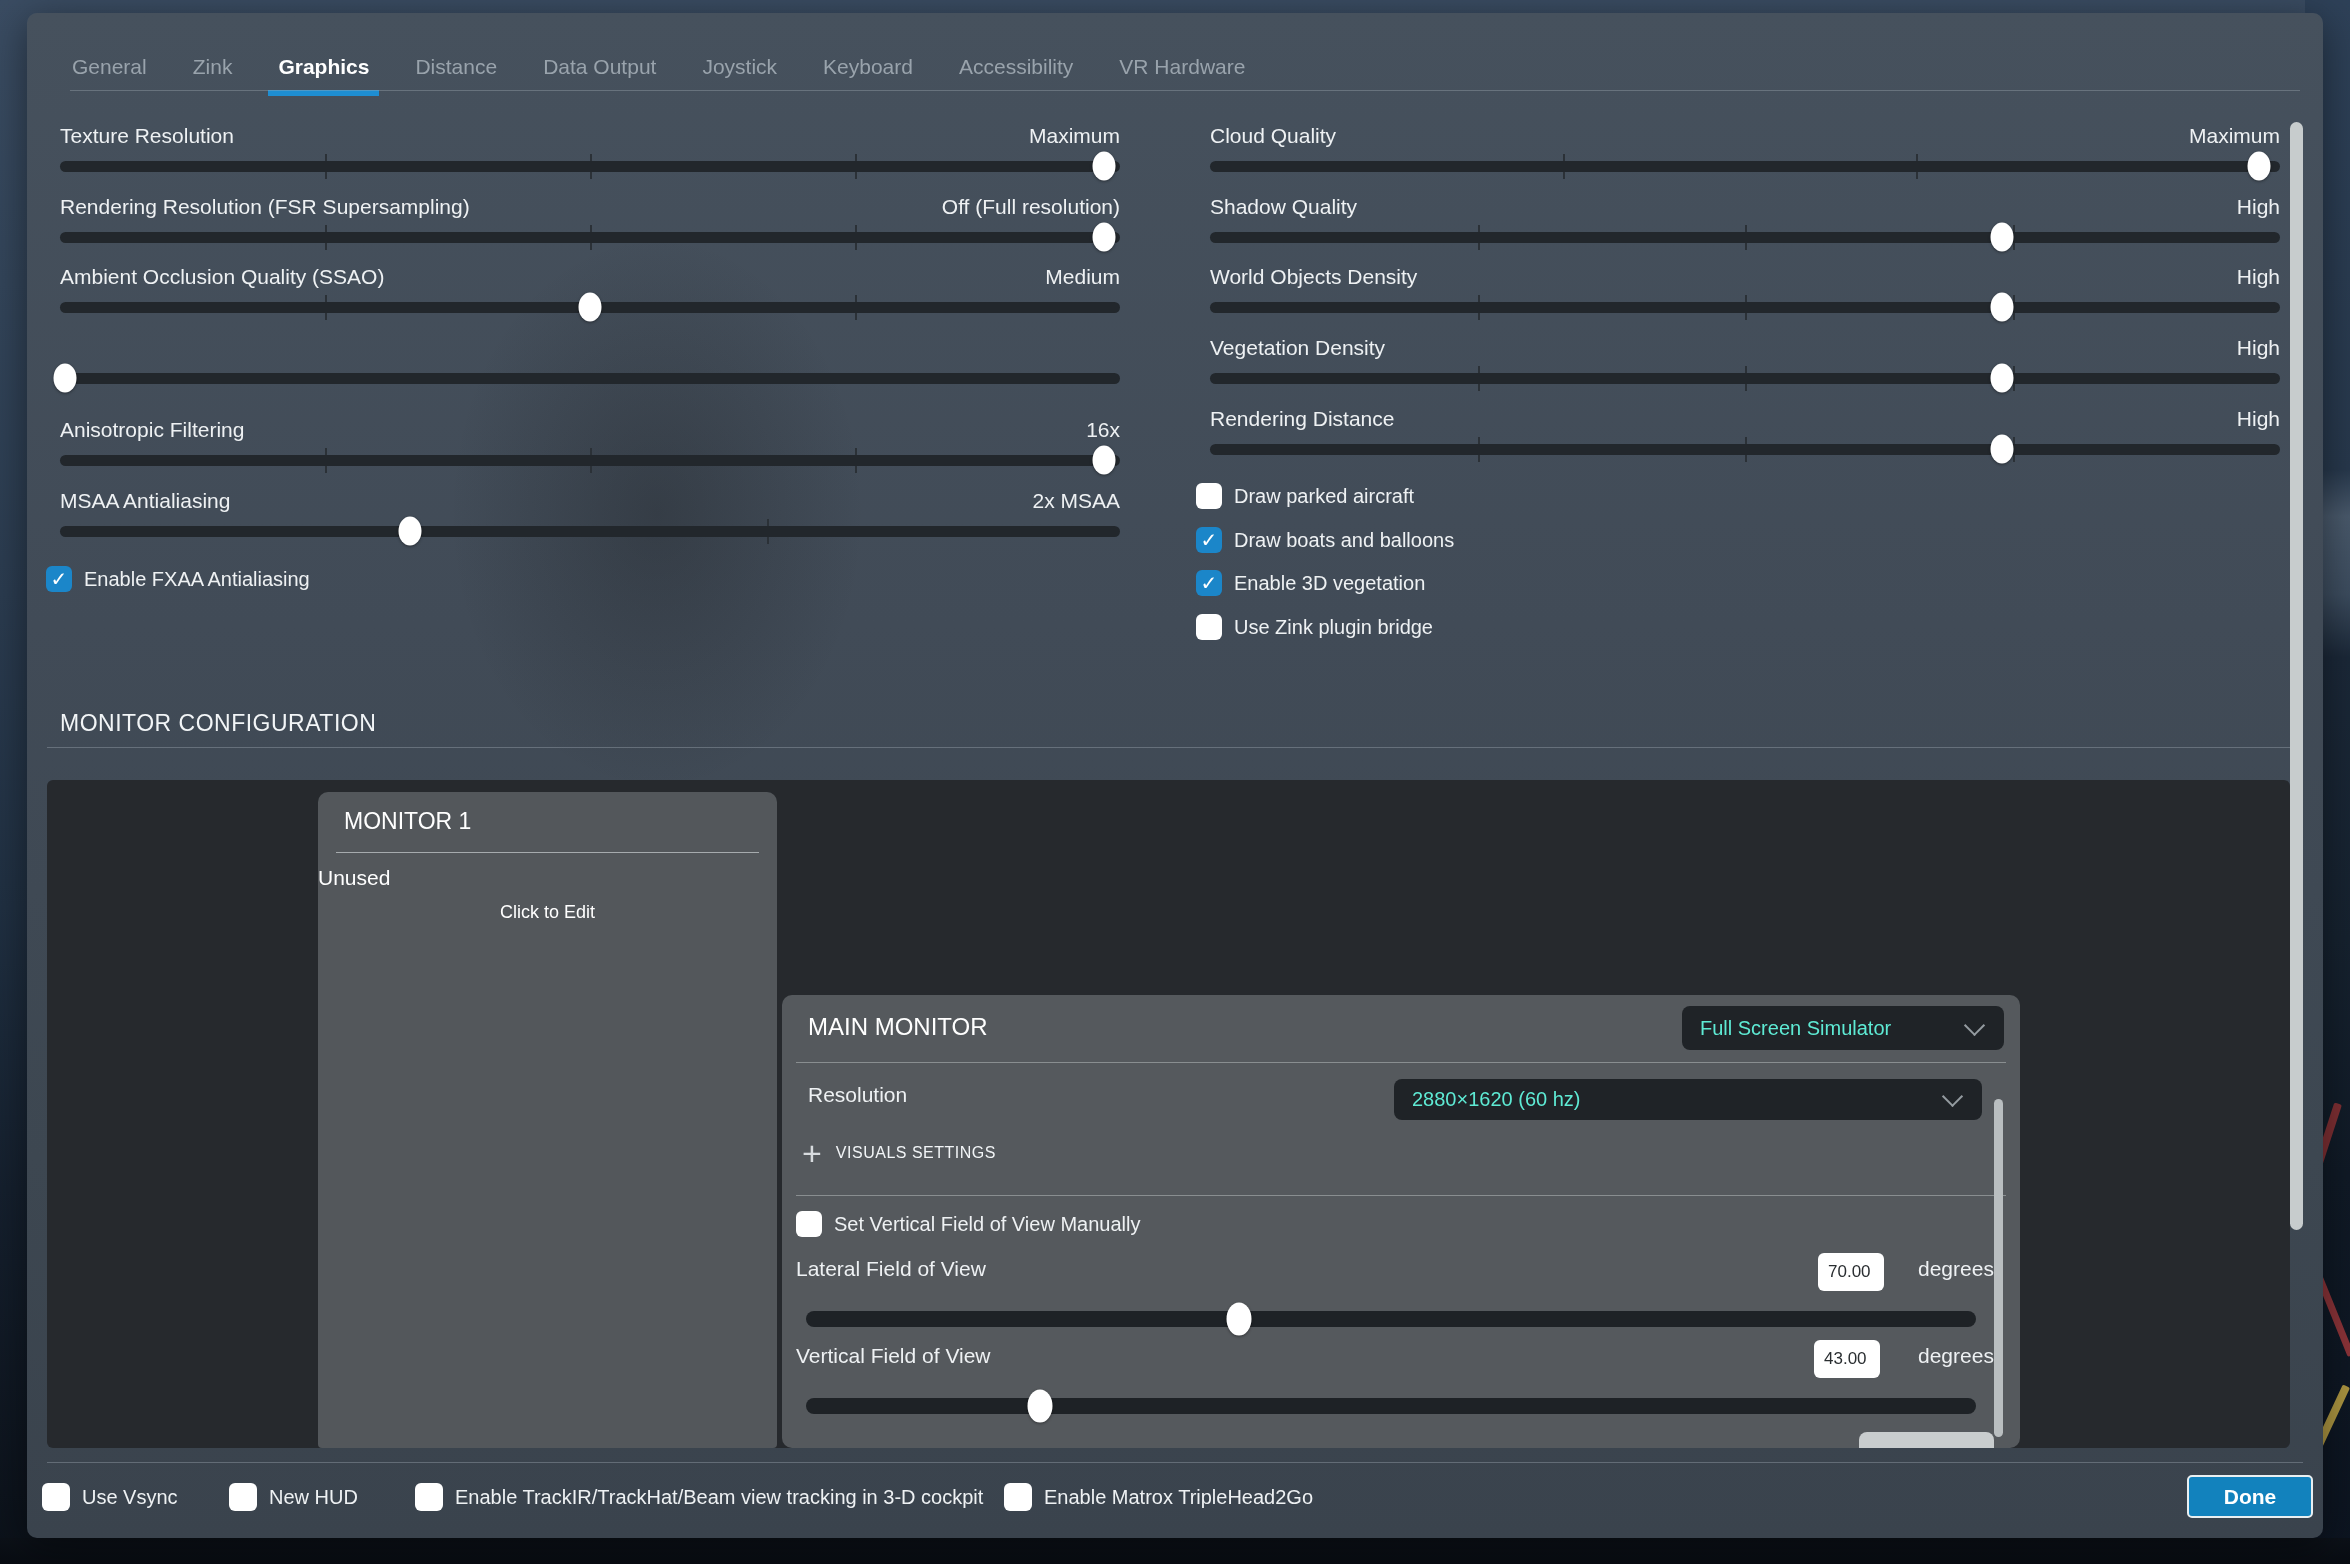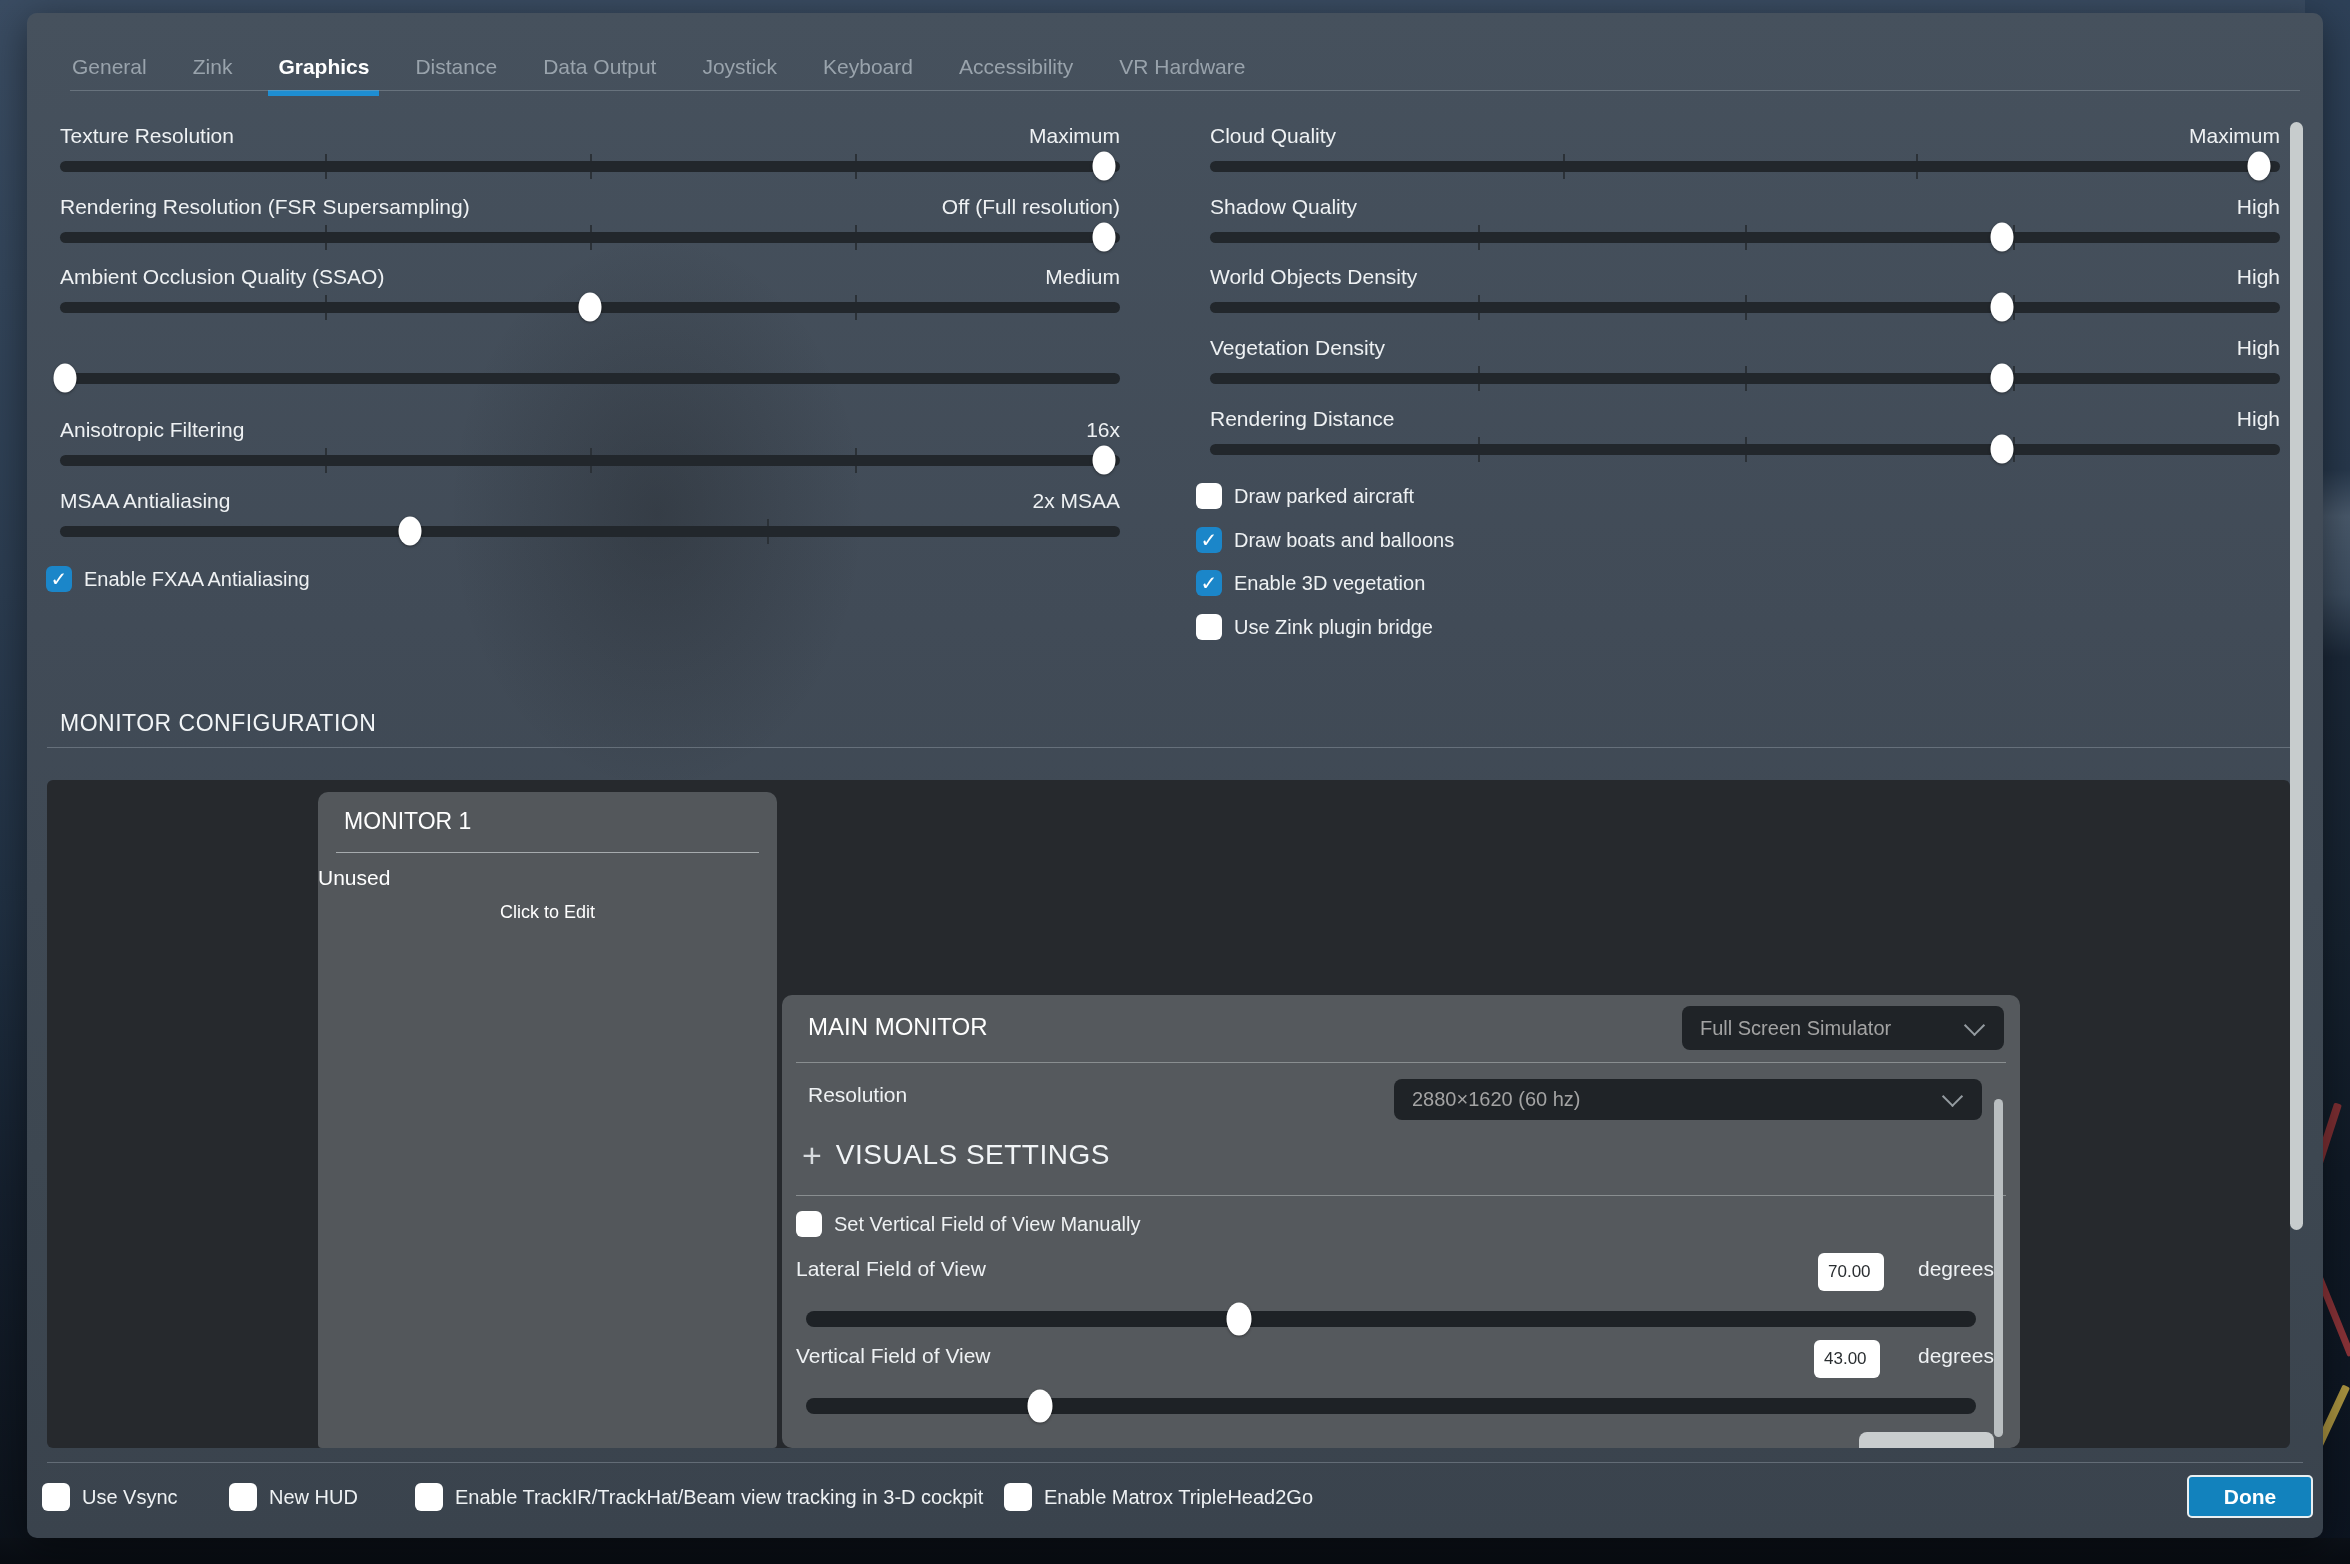--- a/index.html
+++ b/index.html
@@ -49,29 +49,29 @@
   .dark-panel{position:absolute;left:20px;top:767px;width:2243px;height:668px;background:#26292d;border-radius:6px;}
   .monitor-card{position:absolute;left:271px;top:12px;width:459px;height:656px;background:#53575b;border-radius:10px 10px 4px 4px;}
   .monitor-card .mc-title{position:absolute;left:26px;top:16px;color:#fff;font-size:23px;}
   .monitor-card .mc-sep{position:absolute;left:18px;right:18px;top:60px;height:1px;background:rgba(235,240,242,.55);}
   .monitor-card .mc-status{position:absolute;left:0;right:0;top:74px;text-align:left;color:#fff;font-size:21px;}
   .monitor-card .mc-hint{position:absolute;left:0;right:0;top:110px;text-align:center;color:#fff;font-size:18px;}
   
   .main-panel{position:absolute;left:735px;top:215px;width:1238px;height:453px;background:#55595d;border-radius:10px;overflow:hidden;}
   .mp-title{position:absolute;left:26px;top:18px;color:#fff;font-size:24px;font-weight:500;}
   .select{position:absolute;background:#1f2327;border-radius:8px;display:flex;align-items:center;cursor:pointer;}
-  .select .sel-text{color:#a3a3a3;font-size:20px;padding-left:18px;flex:1;white-space:nowrap;}
+  .select .sel-text{color:#5eead4;font-size:20px;padding-left:18px;flex:1;white-space:nowrap;}
   .chev{width:13px;height:13px;border-right:2px solid #949b a0;border-right:2px solid #949ba0;border-bottom:2px solid #949ba0;transform:rotate(45deg);margin-right:22px;margin-top:-6px;flex:0 0 auto;}
   .mode-select{left:900px;top:11px;width:322px;height:44px;}
   .res-select{left:612px;top:84px;width:588px;height:41px;}
   .mp-div{position:absolute;left:14px;width:1210px;height:1px;background:rgba(235,240,242,.35);}
   .mp-label{position:absolute;color:#eef1f3;font-size:21px;white-space:nowrap;}
   .visuals-row{position:absolute;left:20px;top:144px;display:flex;align-items:center;column-gap:14px;}
   .plus-icon{color:#d7dbde;font-size:34px;font-weight:300;line-height:28px;}
-  .visuals-label{color:#f2f5f7;font-size:28px;letter-spacing:.5px;}
+  .visuals-label{color:#f2f5f7;font-size:16px;letter-spacing:.5px;}
   .num-input{position:absolute;width:66px;height:38px;background:#ffffff;border:none;border-radius:6px;color:#2a2e31;font-size:17px;padding:0 0 0 10px;font-family:"Liberation Sans",sans-serif;box-sizing:border-box;}
   .fov-trackzone{position:absolute;left:24px;width:1170px;height:34px;cursor:pointer;}
   .fov-track{position:absolute;left:0;right:0;top:9px;height:16px;border-radius:8px;background:#1e2226;}
   .fov-thumb{position:absolute;top:17px;width:25px;height:33px;border-radius:50%;background:#fff;transform:translate(-50%,-50%);box-shadow:0 1px 3px rgba(0,0,0,.4);cursor:grab;}
   .partial-button{position:absolute;left:1077px;top:437px;width:135px;height:22px;background:#c9cdce;border-radius:8px 8px 0 0;}
   .panel-scrollbar{position:absolute;left:1212px;top:104px;width:9px;height:338px;background:#b9bec0;border-radius:5px;cursor:grab;}
   
   .main-scrollbar{position:absolute;left:2263px;top:109px;width:13px;height:1108px;background:#c7cccd;border-radius:7px;cursor:grab;}
   .bottom-sep{position:absolute;left:20px;top:1449px;width:2256px;height:1px;background:rgba(160,170,180,.4);}
   .done-btn{position:absolute;left:2160px;top:1462px;width:126px;height:43px;background:var(--done,#1282bd);

